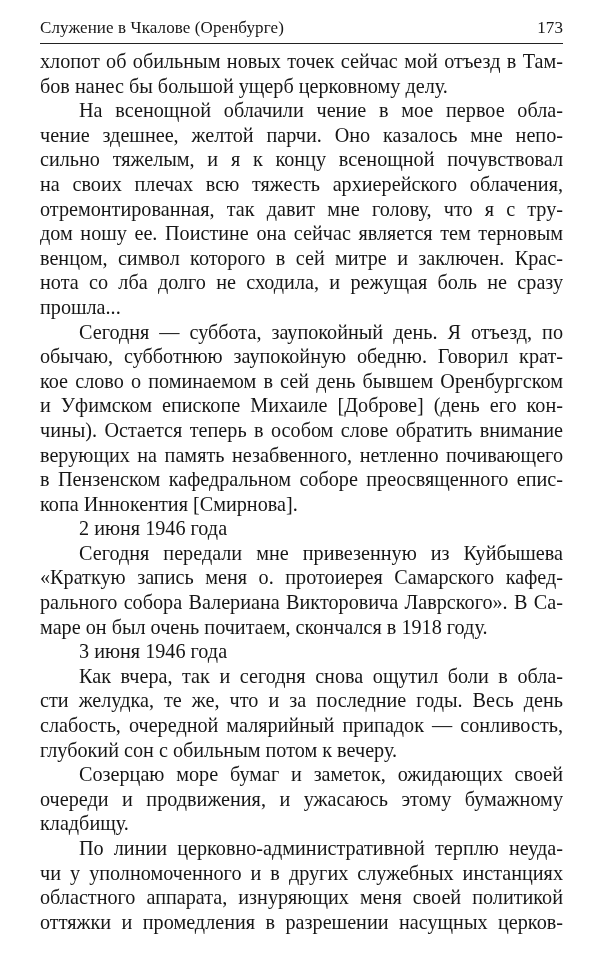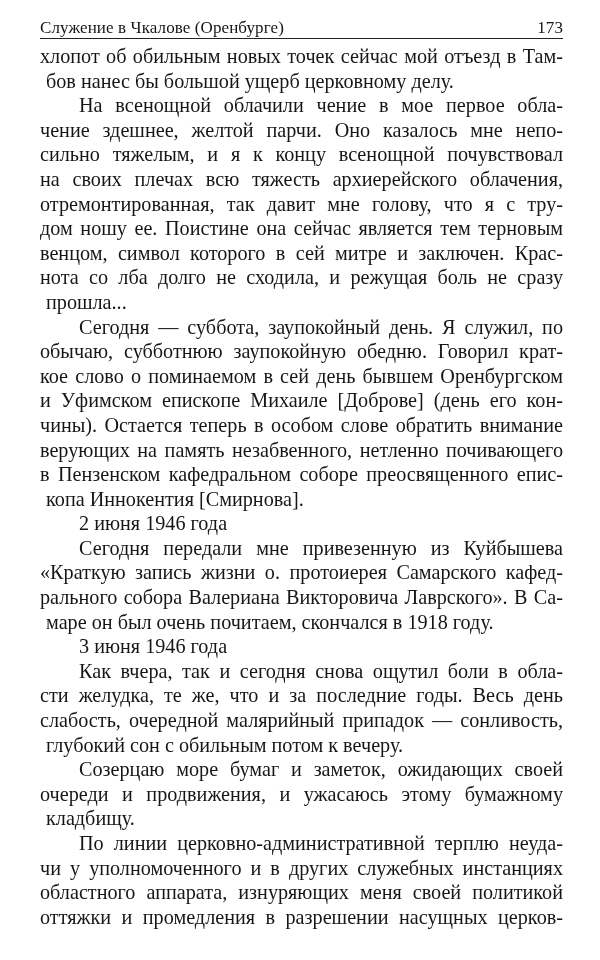--- a/index.html
+++ b/index.html
@@ -21,39 +21,39 @@
       top: 18px;
       width: 523px;
     }
     .running-head {
       display: flex;
       justify-content: space-between;
       align-items: baseline;
       font-family: "Liberation Serif", serif;
       font-size: 17px;
       line-height: 20px;
+      padding-bottom: 5px;
       border-bottom: 1.5px solid #222;
       letter-spacing: 0.1px;
     }
     .body-text {
       margin-top: 5px;
       font-family: "Liberation Serif", serif;
       font-size: 20.2px;
       line-height: 24.6px;
     }
     .line {
       display: block;
       white-space: nowrap;
       text-align: justify;
       text-align-last: justify;
       height: 24.6px;
     }
     .line.last {
       text-align-last: left;
-      margin-left: 6px;
     }
     .line.indent {
       padding-left: 39px;
     }
     .date-heading {
       display: block;
       padding-left: 39px;
       height: 24.6px;
       white-space: nowrap;
     }
@@ -79,35 +79,35 @@
       <span class="line">сильно тяжелым, и я к концу всенощной почувствовал</span>
       <span class="line">на своих плечах всю тяжесть архиерейского облачения,</span>
       <span class="line">отремонтированная, так давит мне голову, что я с тру-</span>
       <span class="line">дом ношу ее. Поистине она сейчас является тем терновым</span>
       <span class="line">венцом, символ которого в сей митре и заключен. Крас-</span>
       <span class="line">нота со лба долго не сходила, и режущая боль не сразу</span>
       <span class="line last">прошла...</span>
     </div>
 
     <div>
-      <span class="line indent">Сегодня — суббота, заупокойный день. Я служил, по</span>
+      <span class="line indent">Сегодня — суббота, заупокойный день. Я отъезд, по</span>
       <span class="line">обычаю, субботнюю заупокойную обедню. Говорил крат-</span>
       <span class="line">кое слово о поминаемом в сей день бывшем Оренбургском</span>
       <span class="line">и Уфимском епископе Михаиле [Доброве] (день его кон-</span>
       <span class="line">чины). Остается теперь в особом слове обратить внимание</span>
       <span class="line">верующих на память незабвенного, нетленно почивающего</span>
       <span class="line">в Пензенском кафедральном соборе преосвященного епис-</span>
       <span class="line last">копа Иннокентия [Смирнова].</span>
     </div>
 
     <span class="date-heading">2 июня 1946 года</span>
 
     <div>
       <span class="line indent">Сегодня передали мне привезенную из Куйбышева</span>
-      <span class="line">«Краткую запись жизни о. протоиерея Самарского кафед-</span>
+      <span class="line">«Краткую запись меня о. протоиерея Самарского кафед-</span>
       <span class="line">рального собора Валериана Викторовича Лаврского». В Са-</span>
       <span class="line last">маре он был очень почитаем, скончался в 1918 году.</span>
     </div>
 
     <span class="date-heading">3 июня 1946 года</span>
 
     <div>
       <span class="line indent">Как вчера, так и сегодня снова ощутил боли в обла-</span>
       <span class="line">сти желудка, те же, что и за последние годы. Весь день</span>
       <span class="line">слабость, очередной малярийный припадок — сонливость,</span>

